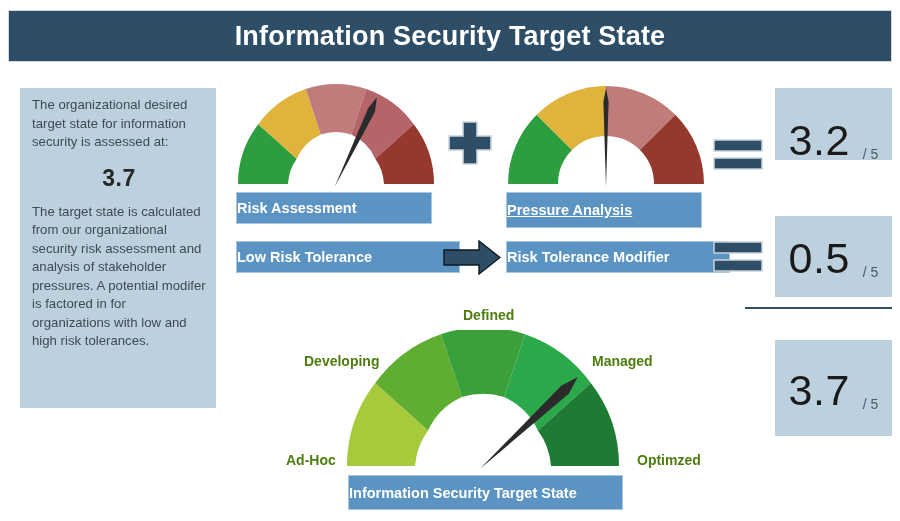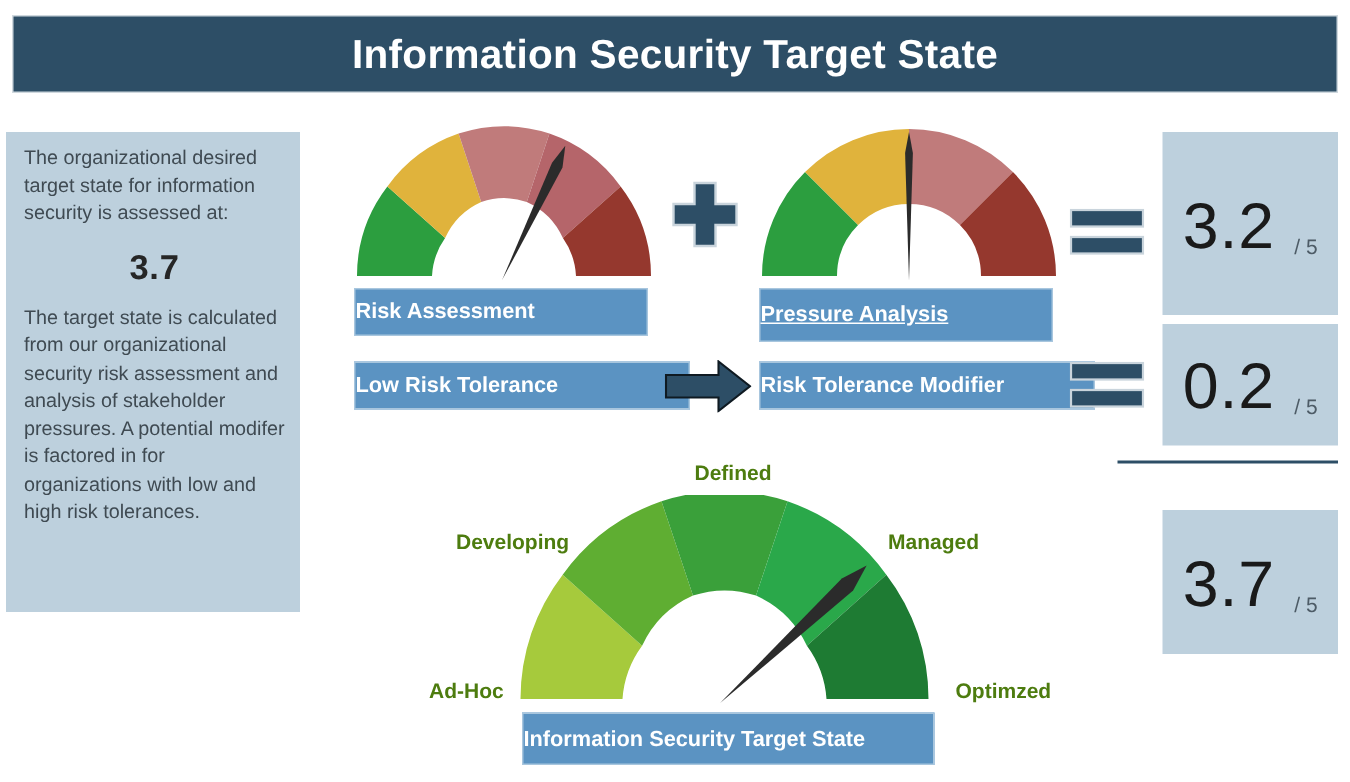--- a/index.html
+++ b/index.html
@@ -34,21 +34,21 @@
     color: #ffffff;
     font-size: 27px;
     font-weight: bold;
     letter-spacing: 0.2px;
     white-space: nowrap;
   }
 
   
   #side-panel {
     position: absolute;
-    left: 4px;
+    left: 20px;
     top: 88px;
     width: 196px;
     height: 320px;
     background: #bdd0dd;
     box-sizing: border-box;
     padding: 8px 10px 8px 12px;
   }
   .panel-para {
     font-size: 13.2px;
     line-height: 18.5px;
@@ -192,21 +192,21 @@
   </svg>
 </div>
 
 <div class="op" style="left:713px; top:139px;">
   <svg width="50" height="32" viewBox="0 0 50 32">
     <rect x="1" y="1" width="48" height="11" fill="#2d4e66" stroke="#c9d4dc" stroke-width="1.5"></rect>
     <rect x="1" y="19" width="48" height="11" fill="#2d4e66" stroke="#c9d4dc" stroke-width="1.5"></rect>
   </svg>
 </div>
 
-<div class="result-box" style="left:775px; top:88px; width:117px; height:122px;">
+<div class="result-box" style="left:775px; top:88px; width:117px; height:72px;align-items:flex-end;">
   <div class="result-inner">
     <span class="result-value">3.2</span>
     <span class="result-denom">/ 5</span>
   </div>
 </div>
 
 <div class="caption-bar" style="left:236px; top:192px; width:196px; height:32px;">
   <span>Risk Assessment</span>
 </div>
 <div class="caption-bar" style="left:506px; top:192px; width:196px; height:36px;text-decoration:underline;">
@@ -228,21 +228,21 @@
 
 <div class="op" style="left:713px; top:241px;">
   <svg width="50" height="32" viewBox="0 0 50 32">
     <rect x="1" y="1" width="48" height="11" fill="#2d4e66" stroke="#c9d4dc" stroke-width="1.5"></rect>
     <rect x="1" y="19" width="48" height="11" fill="#2d4e66" stroke="#c9d4dc" stroke-width="1.5"></rect>
   </svg>
 </div>
 
 <div class="result-box" style="left:775px; top:216px; width:117px; height:81px;">
   <div class="result-inner">
-    <span class="result-value">0.2</span>
+    <span class="result-value">0.5</span>
     <span class="result-denom">/ 5</span>
   </div>
 </div>
 
 <div id="result-divider"></div>
 
 <div class="result-box" style="left:775px; top:340px; width:117px; height:96px;">
   <div class="result-inner">
     <span class="result-value">3.7</span>
     <span class="result-denom">/ 5</span>

